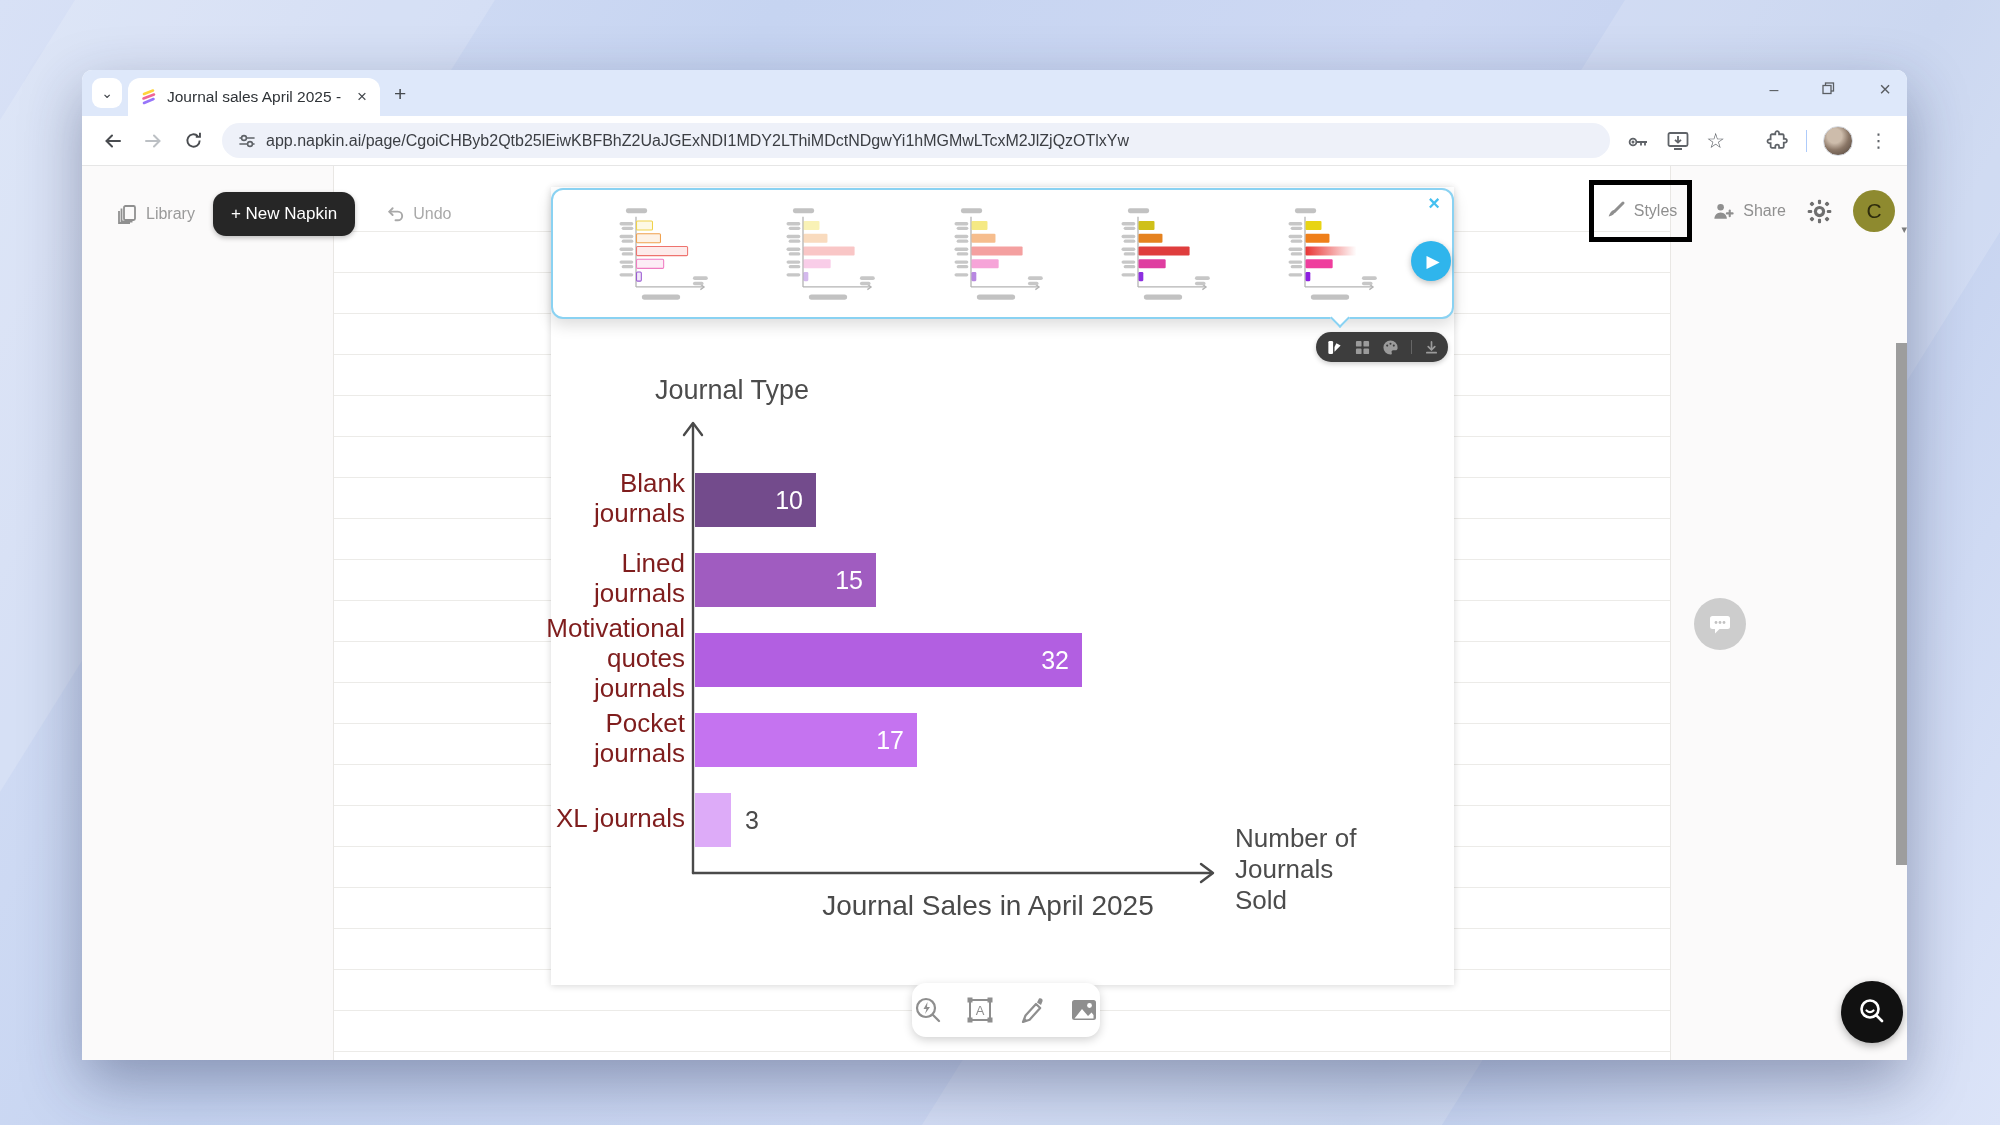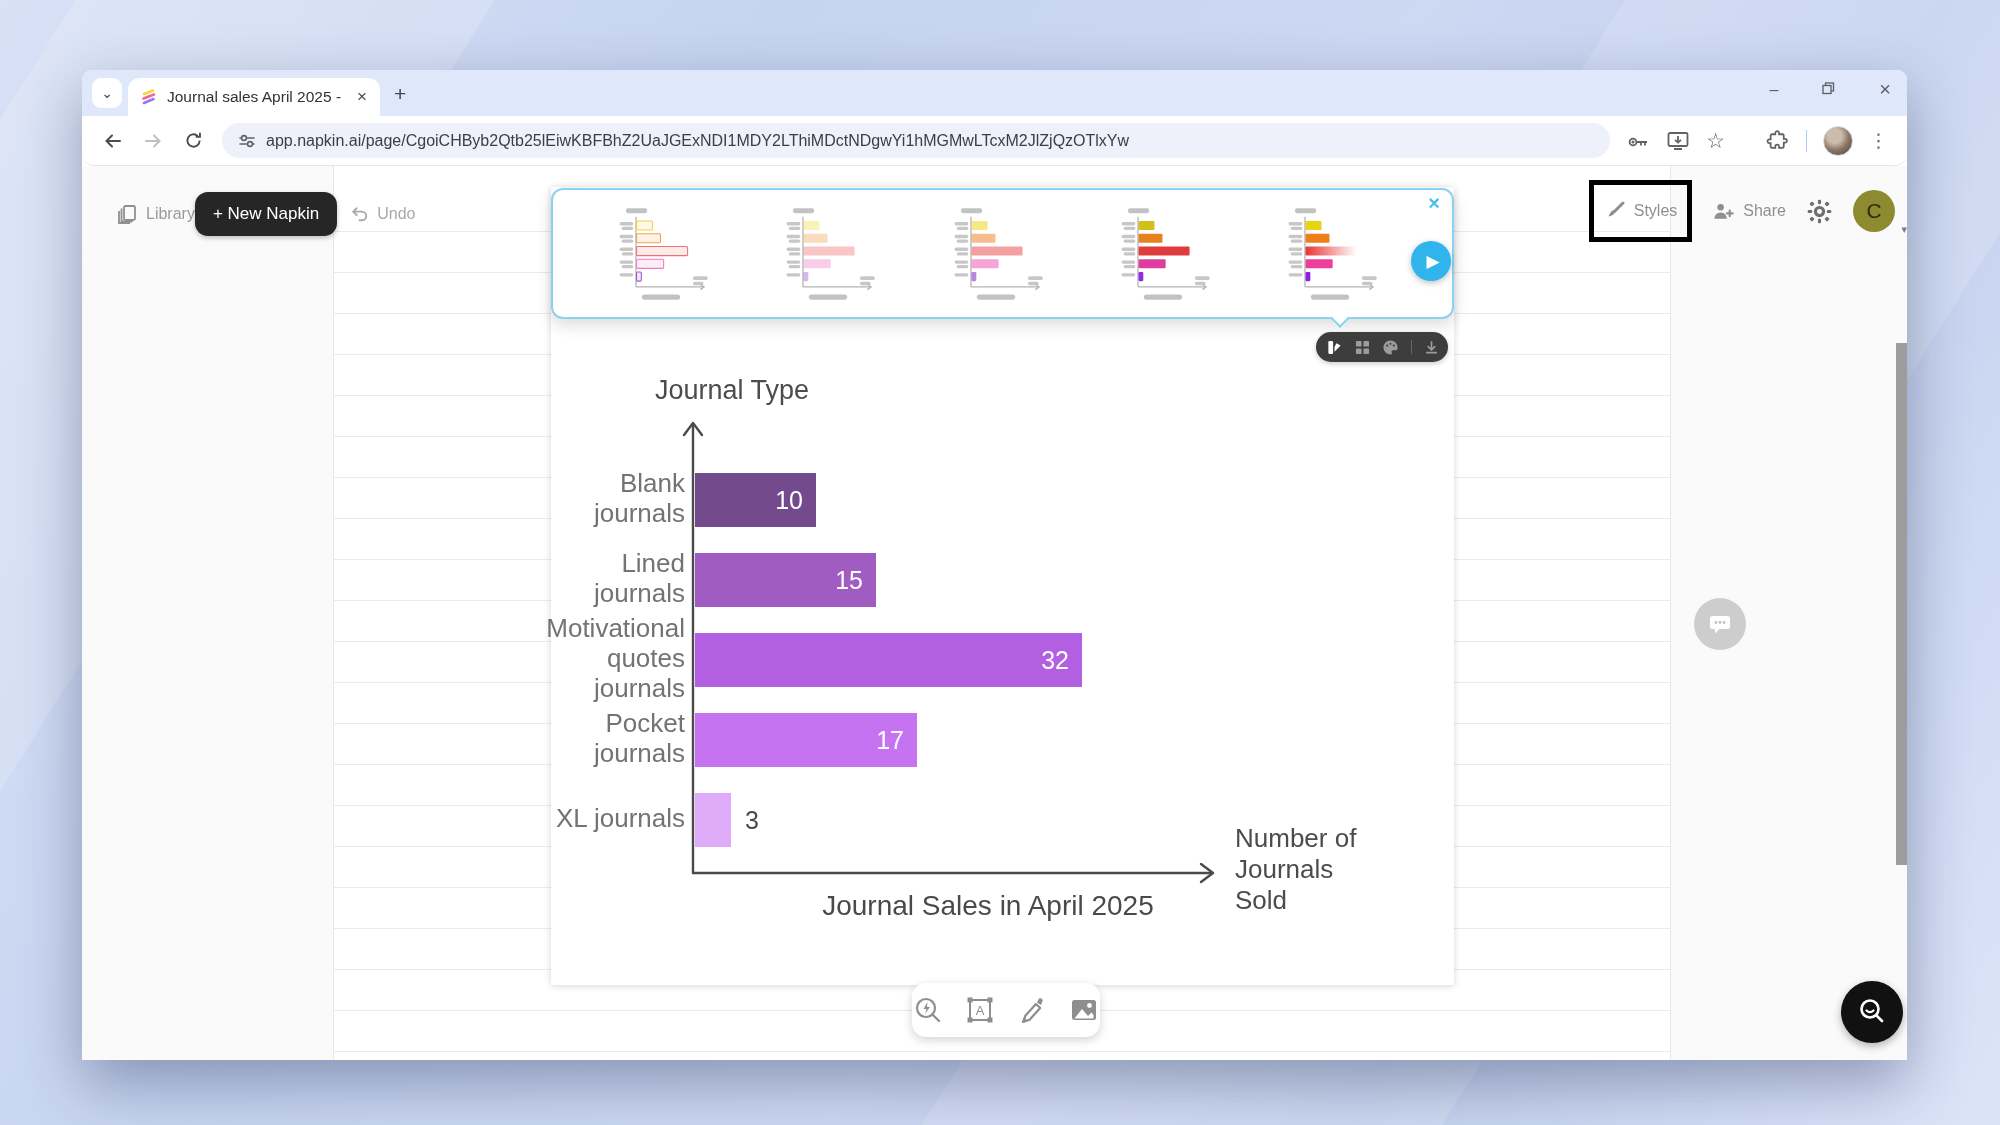--- a/index.html
+++ b/index.html
@@ -23,21 +23,21 @@
   .tab { width:252px; height:38px; background:#fff; border-radius:12px 12px 0 0; display:flex; align-items:center;
     padding:0 10px 0 12px; gap:9px; }
   .tab-title { font-size:15.5px; color:#2f3337; white-space:nowrap; overflow:hidden; flex:1; }
   .tab-close { font-size:17px; color:#45494e; padding:0 3px; }
   .newtab-btn { font-size:21px; color:#45494e; margin:0 0 10px 14px; font-weight:400; }
   .win-controls { position:absolute; right:16px; top:8px; display:flex; gap:44px; align-items:center; color:#5a5e63; }
   .win-controls span { font-size:16px; }
 
   
   .chrome-toolbar { height:50px; background:#fff; display:flex; align-items:center; padding:0 14px; gap:6px;
-    border-bottom:1px solid #e6e6e6;border-radius:12px; }
+    border-bottom:1px solid #e6e6e6; }
   .nav-ico { width:34px; height:34px; display:flex; align-items:center; justify-content:center; border-radius:50%; }
   .url-pill { flex:1; height:35px; background:#eef1f9; border-radius:18px; display:flex; align-items:center;
     padding:0 16px; gap:10px; margin:0 6px; }
   .url-text { font-size:16px; color:#3b3e43; white-space:nowrap; overflow:hidden; }
   .chrome-right { display:flex; align-items:center; gap:16px; padding:0 4px; }
   .vdiv { width:1px; height:22px; background:#aecbfa; }
   .chrome-avatar { width:30px; height:30px; border-radius:50%;
     background:radial-gradient(circle at 38% 32%, #cdbcab 0 28%, #8a7666 55%, #4c4038 100%); border:1px solid #d7dbe2;}
   .dots { font-size:19px; color:#5f6368; letter-spacing:1px; }
   .star { font-size:21px; color:#5f6368; }
@@ -45,40 +45,40 @@
   
   .app { position:relative; height:894px; background:#fbfafa; overflow:hidden; }
   .canvas { position:absolute; left:251px; top:0; width:1338px; height:894px; background:#fff;
     border-left:1px solid #e9e7e4; border-right:1px solid #e9e7e4;
     background-image:repeating-linear-gradient(to bottom, transparent 0, transparent 40px, #ecebe8 40px, #ecebe8 41px);
     background-position:0 25px; }
   .clipped-line { position:absolute; left:510px; top:0; height:20px; width:460px; overflow:hidden; }
   .clipped-line span { display:block; margin-top:-12px; font-size:26px; color:#4a4a4a; }
 
   
-  .left-tools { position:absolute; left:0; top:0; height:96px; display:flex; align-items:center; padding-left:34px; }
+  .left-tools { position:absolute; left:0; top:0; height:96px; display:flex; align-items:center; gap:18px; padding-left:34px; }
   .library { display:flex; align-items:center; gap:8px; color:#9a9a9a; font-size:16px; }
   .new-napkin { background:#262626; color:#fff; font-size:17px; padding:12px 18px; border-radius:13px;
     box-shadow:0 2px 5px rgba(0,0,0,.25); white-space:nowrap; }
   .undo { display:flex; align-items:center; gap:7px; color:#a9a9a9; font-size:16px; margin-left:12px; }
 
   
   .right-tools { position:absolute; right:12px; top:14px; display:flex; align-items:center; gap:20px; }
   .tool-label { display:flex; align-items:center; gap:8px; color:#8f8f8f; font-size:16px; }
   .green-box { border:5px solid #000000; padding:15px 10px; background:transparent; }
   .avatar-c { position:relative; width:42px; height:42px; border-radius:50%; background:#8e8a2f;
     display:flex; align-items:center; justify-content:center; color:#2e2c0d; font-size:21px; }
   .avatar-chev { position:absolute; right:-12px; bottom:-4px; font-size:11px; color:#7c7c7c; }
 
   
   .card { position:absolute; left:469px; top:21px; width:903px; height:798px; background:#fff;
     box-shadow:0 1px 7px rgba(0,0,0,.16); }
   .y-title { position:absolute; left:61px; top:188px; width:240px; text-align:center; font-size:27px; color:#4c4c4c; }
   .axes { position:absolute; left:0; top:0; }
-  .cat-label { position:absolute; text-align:right; font-size:26px; line-height:30px; color:#737373; white-space:pre-line; }
+  .cat-label { position:absolute; text-align:right; font-size:26px; line-height:30px; color:#7f1d1d; white-space:pre-line; }
   .bar { position:absolute; height:54px; }
   .bar-val-in { position:absolute; right:13px; top:0; line-height:54px; color:#fff; font-size:25px; }
   .bar-val-out { position:absolute; line-height:54px; color:#4a4a4a; font-size:25px; }
   .x-label { position:absolute; left:684px; top:636px; font-size:26px; line-height:31px; color:#4c4c4c; white-space:pre-line; }
   .chart-title { position:absolute; left:142px; top:703px; width:590px; text-align:center; font-size:28px; color:#4a4a4a; }
 
   
   .popover { position:absolute; left:469px; top:22px; width:903px; height:131px; background:#fff;
     border:2px solid #8ad2f2; border-radius:12px; box-shadow:0 6px 16px rgba(0,0,0,.14); }
   .popover-tail { position:absolute; left:780px; bottom:-8px; width:14px; height:14px; background:#fff;

